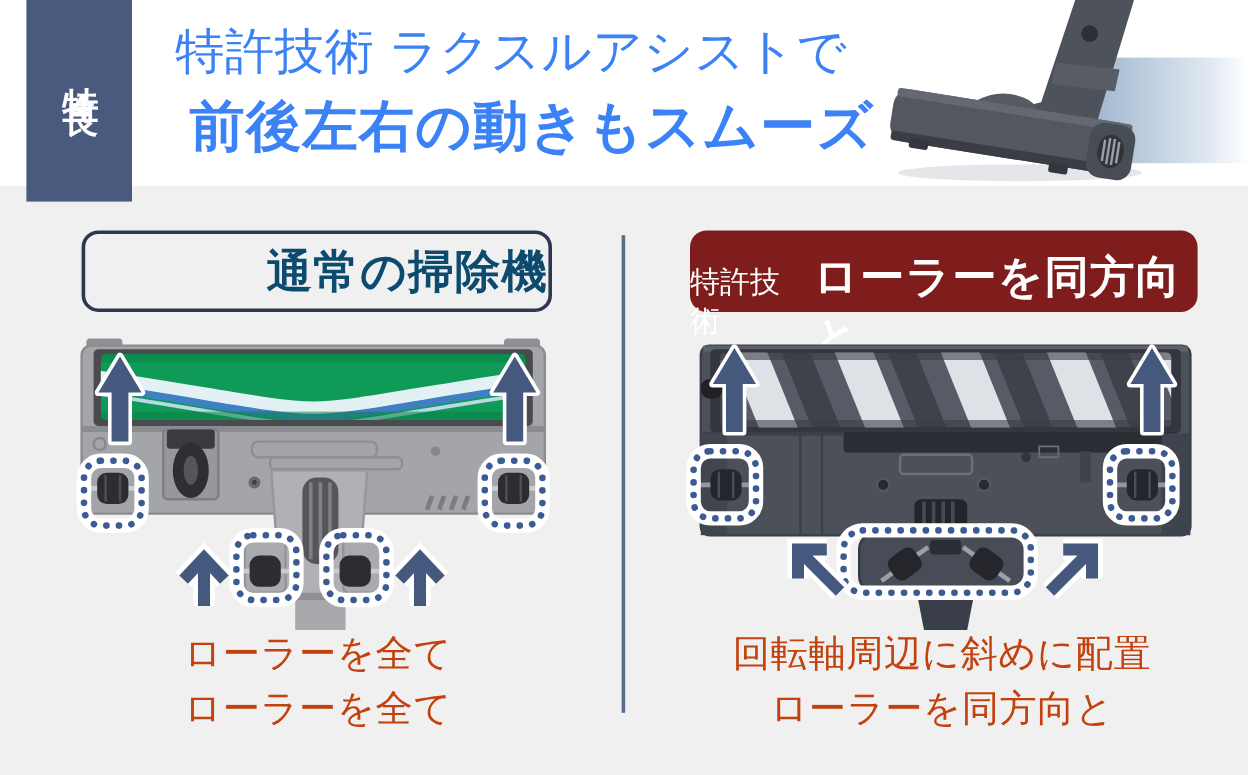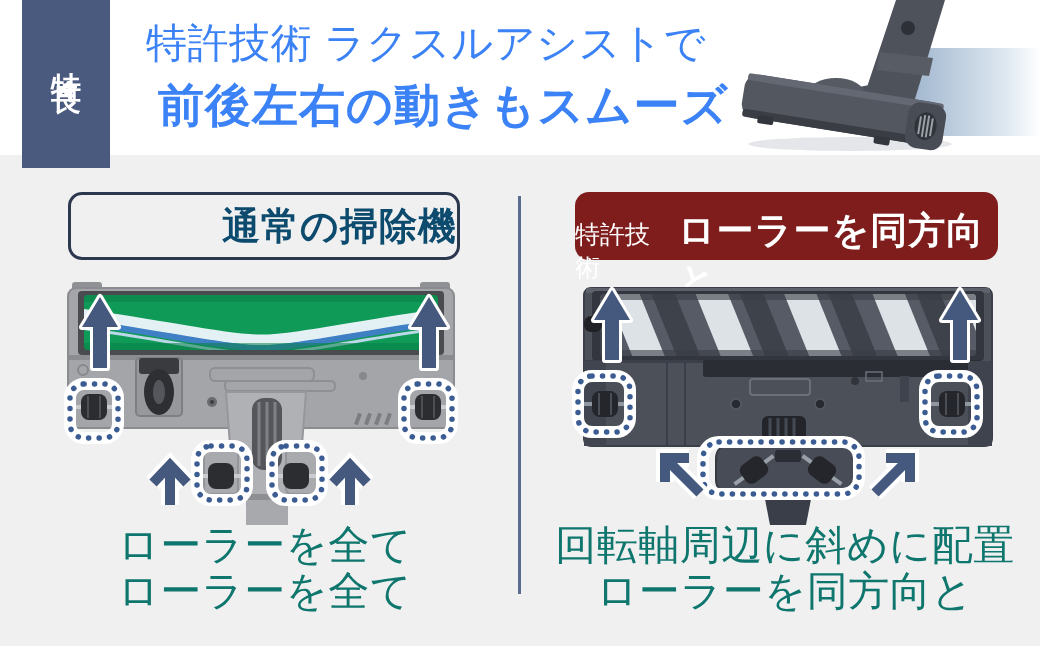--- a/index.html
+++ b/index.html
@@ -32,22 +32,22 @@
     background:#7f1d1d;border-radius:14px;display:flex;align-items:baseline;justify-content:center;
     padding-top:14px;color:#ffffff;gap:10px;
   }
   .pill-prefix{font-size:25px;font-weight:500;}
   .pill-main{font-size:37px;font-weight:800;letter-spacing:1px;}
   .divider{position:absolute;left:518px;top:196px;width:3px;height:398px;background:#5b6d8e;}
   .illus{position:absolute;}
   .illus-left{left:60px;top:280px;}
   .illus-right{left:570px;top:280px;}
   .caption{
-    position:absolute;top:522px;text-align:center;color:#0f766e;
-    font-size:41px;line-height:46px;font-weight:500;letter-spacing:.5px;
+    position:absolute;top:522px;text-align:center;color:#c2410c;
+    font-size:31px;line-height:46px;font-weight:500;letter-spacing:.5px;
   }
   .caption-left{left:40px;width:450px;}
   .caption-right{left:535px;width:500px;}
 </style>
 </head>
 <body>
 
 <div class="stage">
 
   <div class="header">

